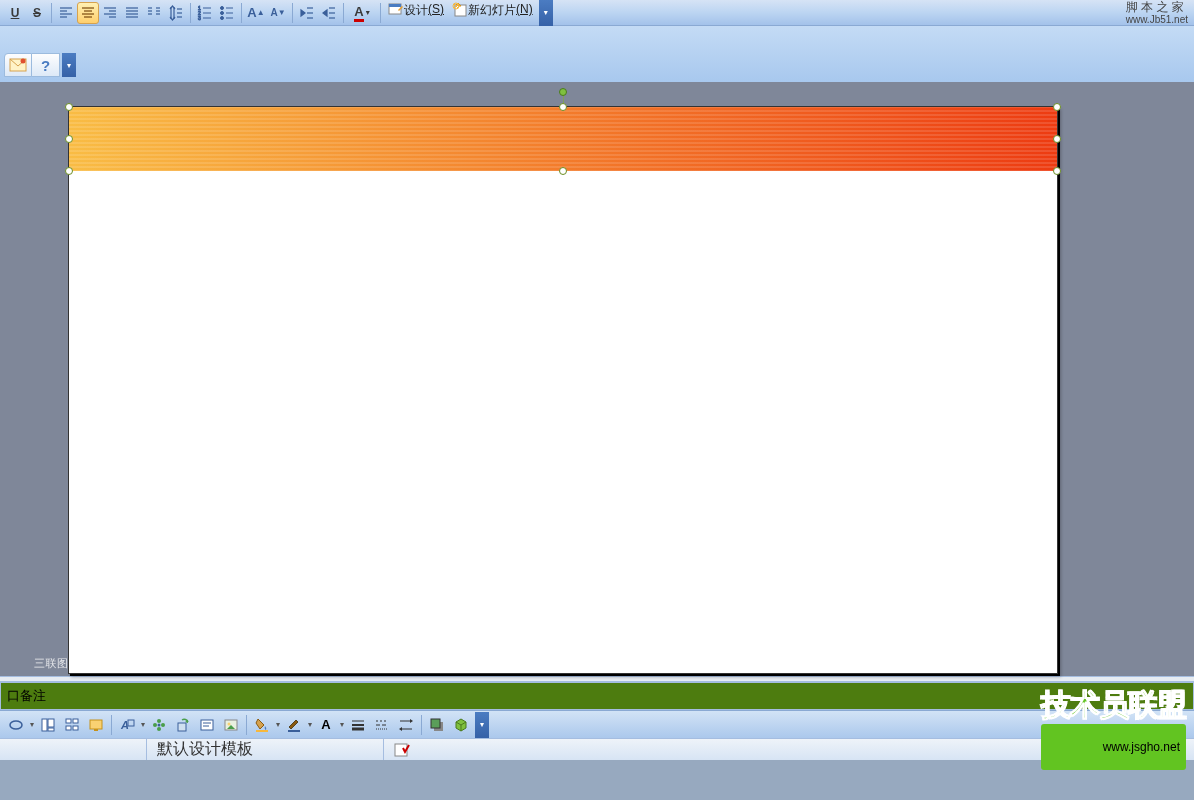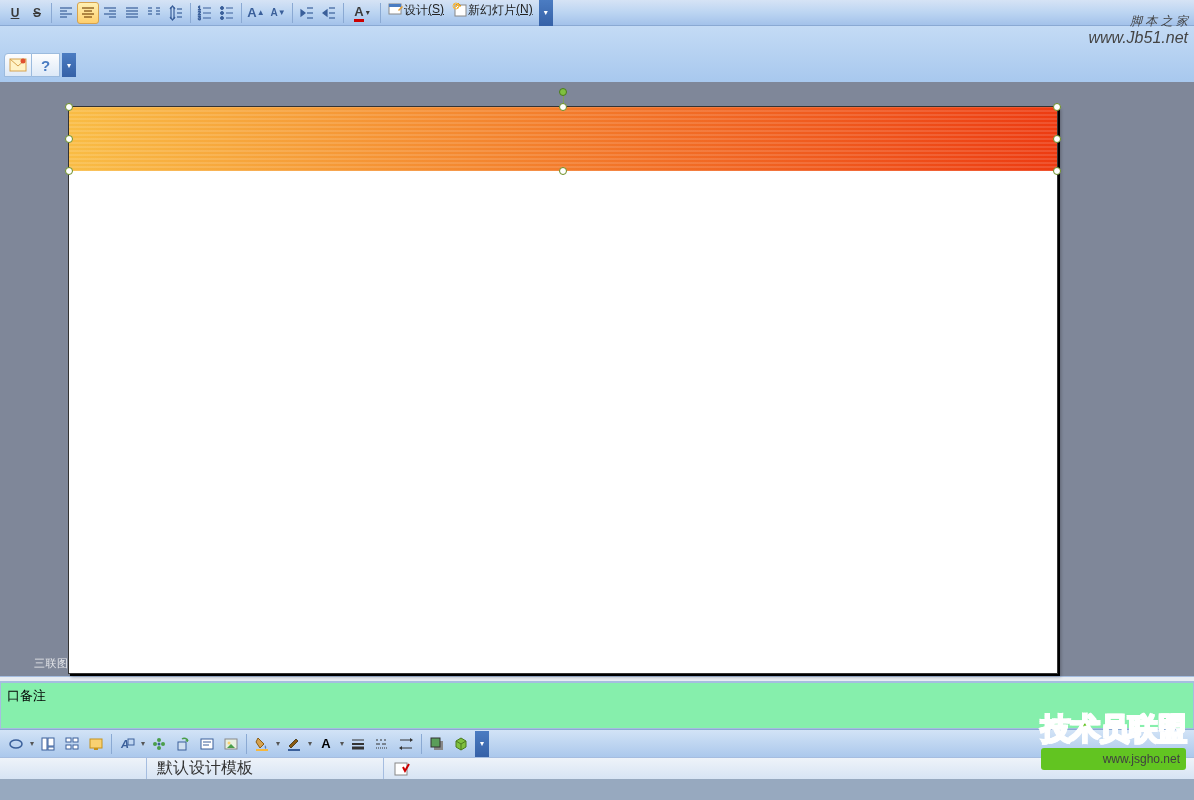--- a/index.html
+++ b/index.html
@@ -96,22 +96,22 @@
       top: -19px; left: 50%; margin-left: -4px;
     }
     .rotate-line {
       position: absolute; width: 1px; height: 12px; background: #7fa05a;
       top: -14px; left: 50%;
     }
 
     
     .notes-splitter { height: 6px; background: #e7ecf2; border-top: 1px solid #a5bde0; border-bottom: 1px solid #a5bde0; }
     .notes-area {
-      height: 47px;
-      background: #86efac;
+      height: 28px;
+      background: #4d7c0f;
       border: 1px solid #a5bde0;
       padding: 4px 6px;
       font-size: 13px;
       color: #000;
     }
 
     
     .bottom-toolbar {
       height: 28px;
       background: linear-gradient(to bottom, #d2e3f6, #abc8ec);
@@ -137,48 +137,47 @@
       align-items: flex-start;
       padding: 0 6px;
       font-size: 16px;
       color: #333;
       border-top: 1px solid #a5bde0;
     }
     .status-cell { padding: 0 130px 0 10px; border-left: 1px solid #a5bde0; height: 100%; display:flex;align-items:center; }
 
     
     .watermark-tr {
-      position: absolute; top: 14px; right: 6px;
+      position: absolute; top: 0; right: 6px;
       font-size: 12px; color: #444; font-family: SimSun, serif;
-      text-align: right;
+      text-align: left;
       line-height: 1.2;
-      font-style: italic;
-    }
-    .watermark-tr .small { font-size: 16px; }
+    }
+    .watermark-tr .small { font-size: 10px; }
     .watermark-bl {
       position: absolute; left: 6px; top: 656px;
       font-size: 11px; color: rgba(255,255,255,0.8); letter-spacing: 0.5px; margin-left: 28px;
     }
     .watermark-br {
       position: absolute; right: 8px; bottom: 30px;
       text-align: right;
     }
     .watermark-br .big {
-      font-size: 30px; font-weight: 700;
+      font-size: 30px; font-weight: 400;
       color: #62c421;
       -webkit-text-stroke: 2px #fff;
       text-shadow: 1px 1px 0 #fff, -1px -1px 0 #fff, 1px -1px 0 #fff, -1px 1px 0 #fff;
       letter-spacing: -1px;
     }
     .watermark-br .url {
       display: block;
       background: #62c421;
-      color: #404040;
+      color: #000000;
       font-size: 12px;
-      padding: 4px 6px;
+      padding: 16px 6px;
       border-radius: 3px;
       margin-top: -2px;
     }
   </style>
 </head>
 <body>
 
 <div class="top-toolbar">
   <div class="tb-btn">
       <b style="text-decoration:underline">U</b>

